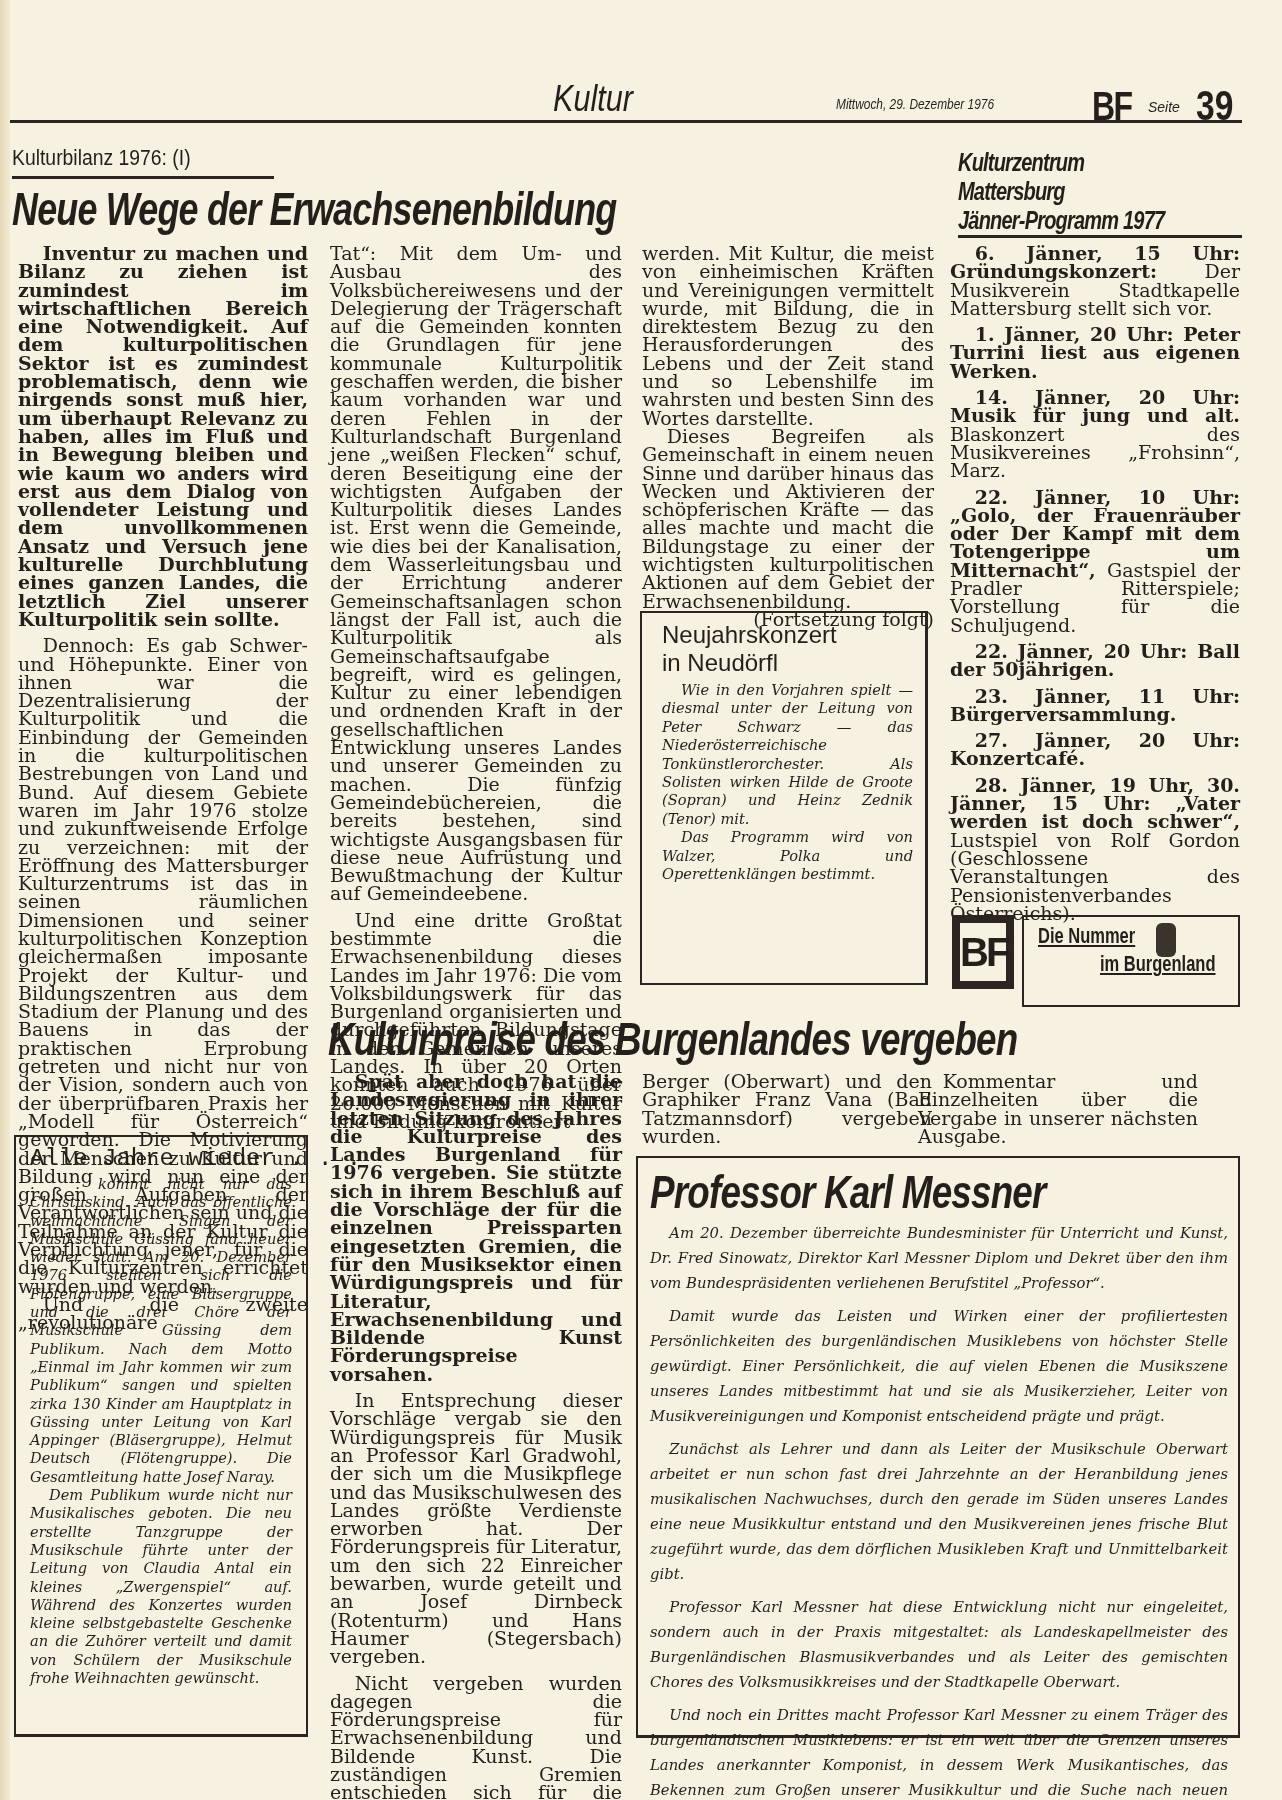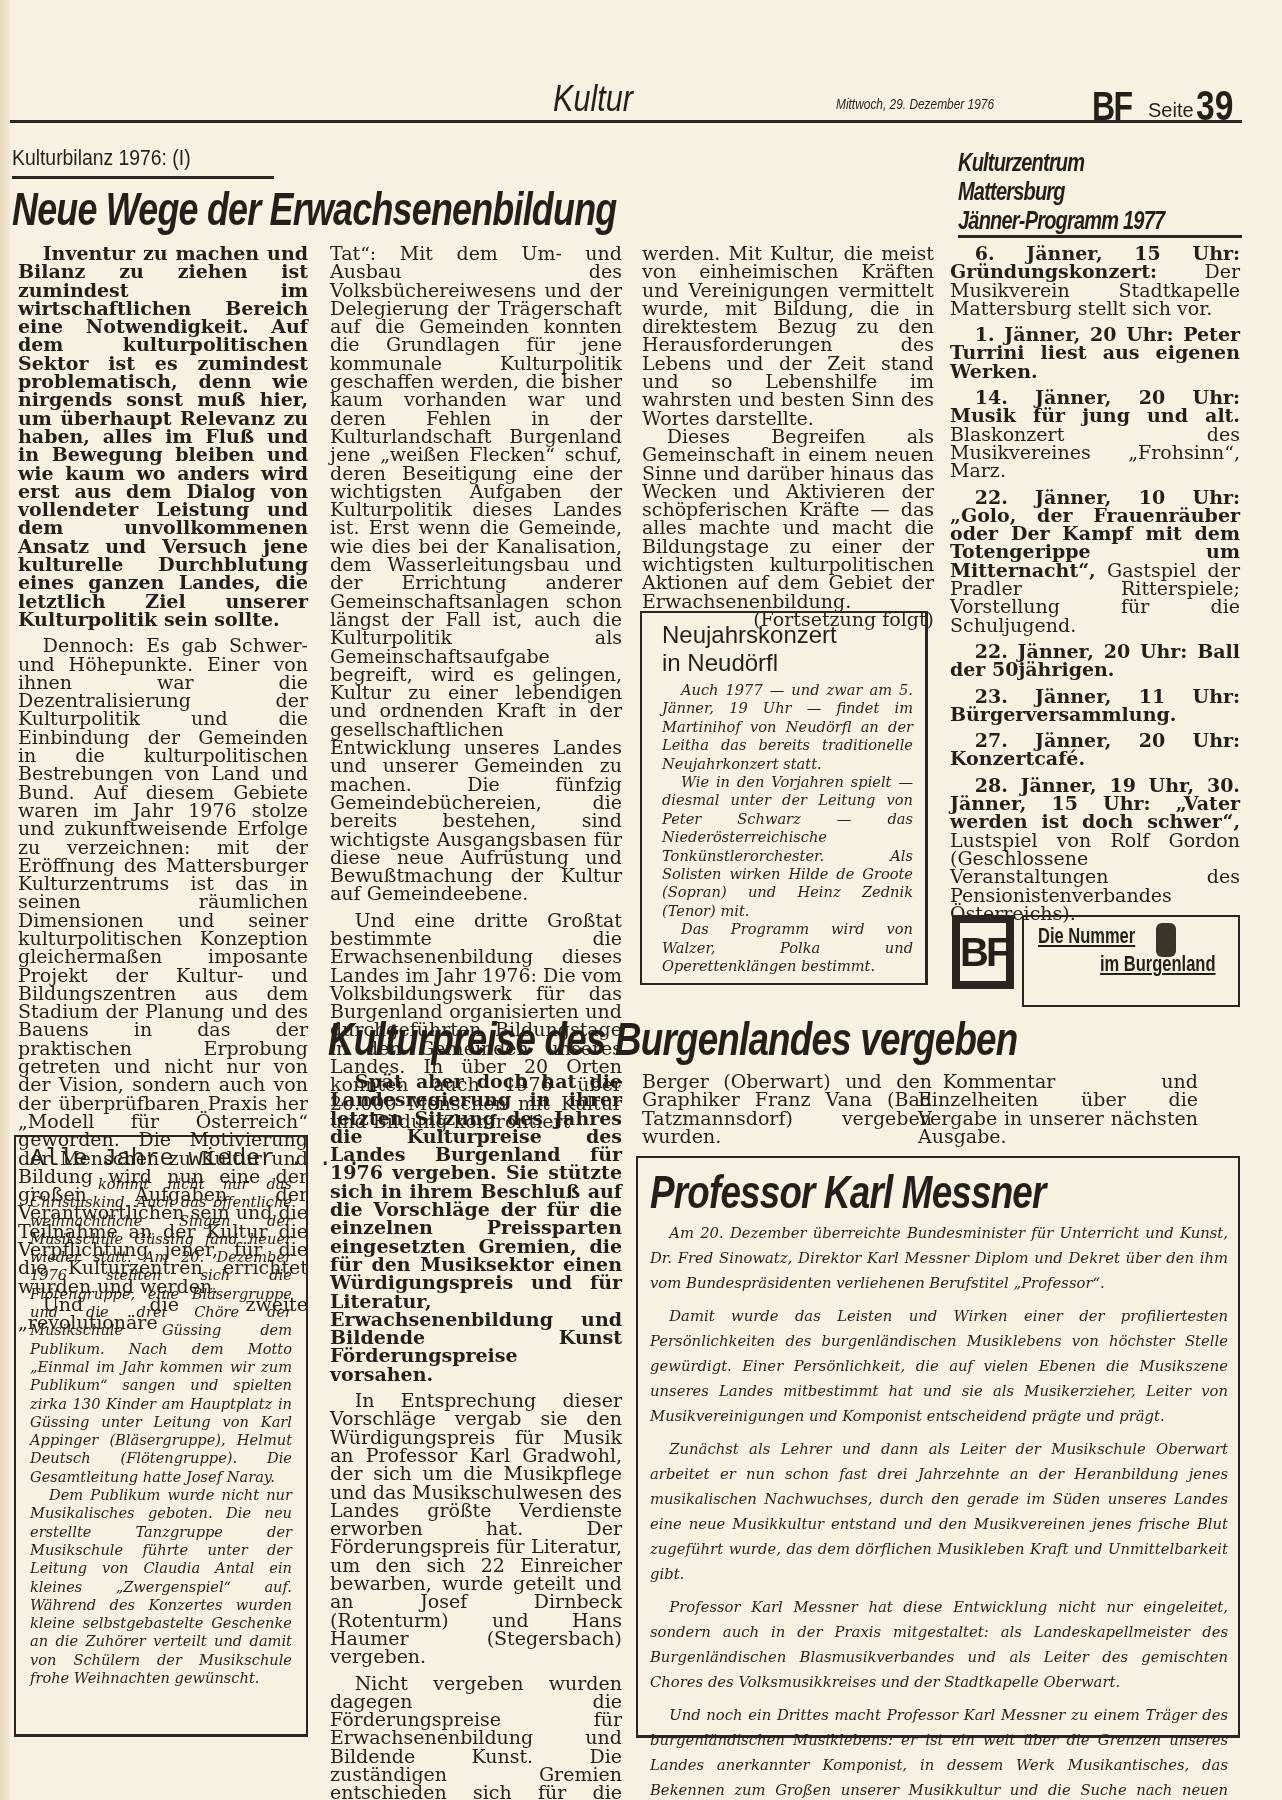--- a/index.html
+++ b/index.html
@@ -18,21 +18,21 @@
   .txt { font-size: 19px; line-height: 18.3px; text-align: justify; hyphens: manual; }
   .txt p { margin: 0; text-indent: 1.3em; }
   .txt p.noind { text-indent: 0; }
   .bold { font-weight: bold; }
   .sp { margin-top: 8px !important; }
 
   
   #kultur { left: 553px; top: 78px; font-size: 36px; font-style: italic; font-family: "Liberation Sans", sans-serif; transform: scaleX(0.85); transform-origin: left top; }
   #date { left: 836px; top: 96px; font-size: 14px; font-style: italic; font-family: "Liberation Sans", sans-serif; transform: scaleX(0.85); transform-origin: left top; }
   #bflogo { left: 1092px; top: 84px; font-size: 40px; font-weight: bold; font-family: "Liberation Sans", sans-serif; transform: scaleX(0.8); transform-origin: left top; letter-spacing: -2px; }
-  #seite { left: 1148px; top: 99px; font-size: 20px; font-family: "Liberation Sans", sans-serif; }
+  #seite { left: 1148px; top: 99px; font-size: 14px; font-style: italic; font-family: "Liberation Sans", sans-serif; }
   #pagenum { left: 1196px; top: 82px; font-size: 42px; font-weight: bold; font-family: "Liberation Sans", sans-serif; transform: scaleX(0.8); transform-origin: left top; }
   #rule-top { left: 10px; top: 120px; width: 1232px; height: 3px; background: #2a2520; }
 
   #kicker { left: 12px; top: 145px; font-size: 22px; font-family: "Liberation Sans", sans-serif; transform: scaleX(0.88); transform-origin: left top; white-space: nowrap; }
   #kicker-rule { left: 12px; top: 176px; width: 262px; height: 3px; background: #2a2520; }
   #headline { left: 12px; top: 182px; font-size: 46px; transform: scaleX(0.78); }
 
   #side-title { left: 958px; top: 148px; font-size: 25px; line-height: 29px; transform: scaleX(0.8); }
   #side-rule { left: 958px; top: 235px; width: 284px; height: 3px; background: #2a2520; }
 
@@ -94,21 +94,20 @@
 </div>
 <div class="abs txt" id="col3">
   <p class="noind">werden. Mit Kultur, die meist von einheimischen Kräften und Vereinigungen vermittelt wurde, mit Bildung, die in direktestem Bezug zu den Herausforderungen des Lebens und der Zeit stand und so Lebenshilfe im wahrsten und besten Sinn des Wortes darstellte.</p>
   <p>Dieses Begreifen als Gemeinschaft in einem neuen Sinne und darüber hinaus das Wecken und Aktivieren der schöpferischen Kräfte — das alles machte und macht die Bildungstage zu einer der wichtigsten kulturpolitischen Aktionen auf dem Gebiet der Erwachsenenbildung.</p>
   <p style="text-align:right">(Fortsetzung folgt)</p>
 </div>
 
 <div class="abs" id="neujahr">
   <h3><span>Neujahrskonzert</span><br><span>in Neudörfl</span></h3>
   <div class="txt">
-    <p>Auch 1977 — und zwar am 5. Jänner, 19 Uhr — findet im Martinihof von Neudörfl an der Leitha das bereits traditionelle Neujahrkonzert statt.</p>
     <p>Wie in den Vorjahren spielt — diesmal unter der Leitung von Peter Schwarz — das Niederösterreichische Tonkünstlerorchester. Als Solisten wirken Hilde de Groote (Sopran) und Heinz Zednik (Tenor) mit.</p>
     <p>Das Programm wird von Walzer, Polka und Operettenklängen bestimmt.</p>
   </div>
 </div>
 
 <div class="abs condensed" id="side-title">
   <div>Kulturzentrum</div>
   <div>Mattersburg</div>
   <div>Jänner-Programm 1977</div>
 </div>

